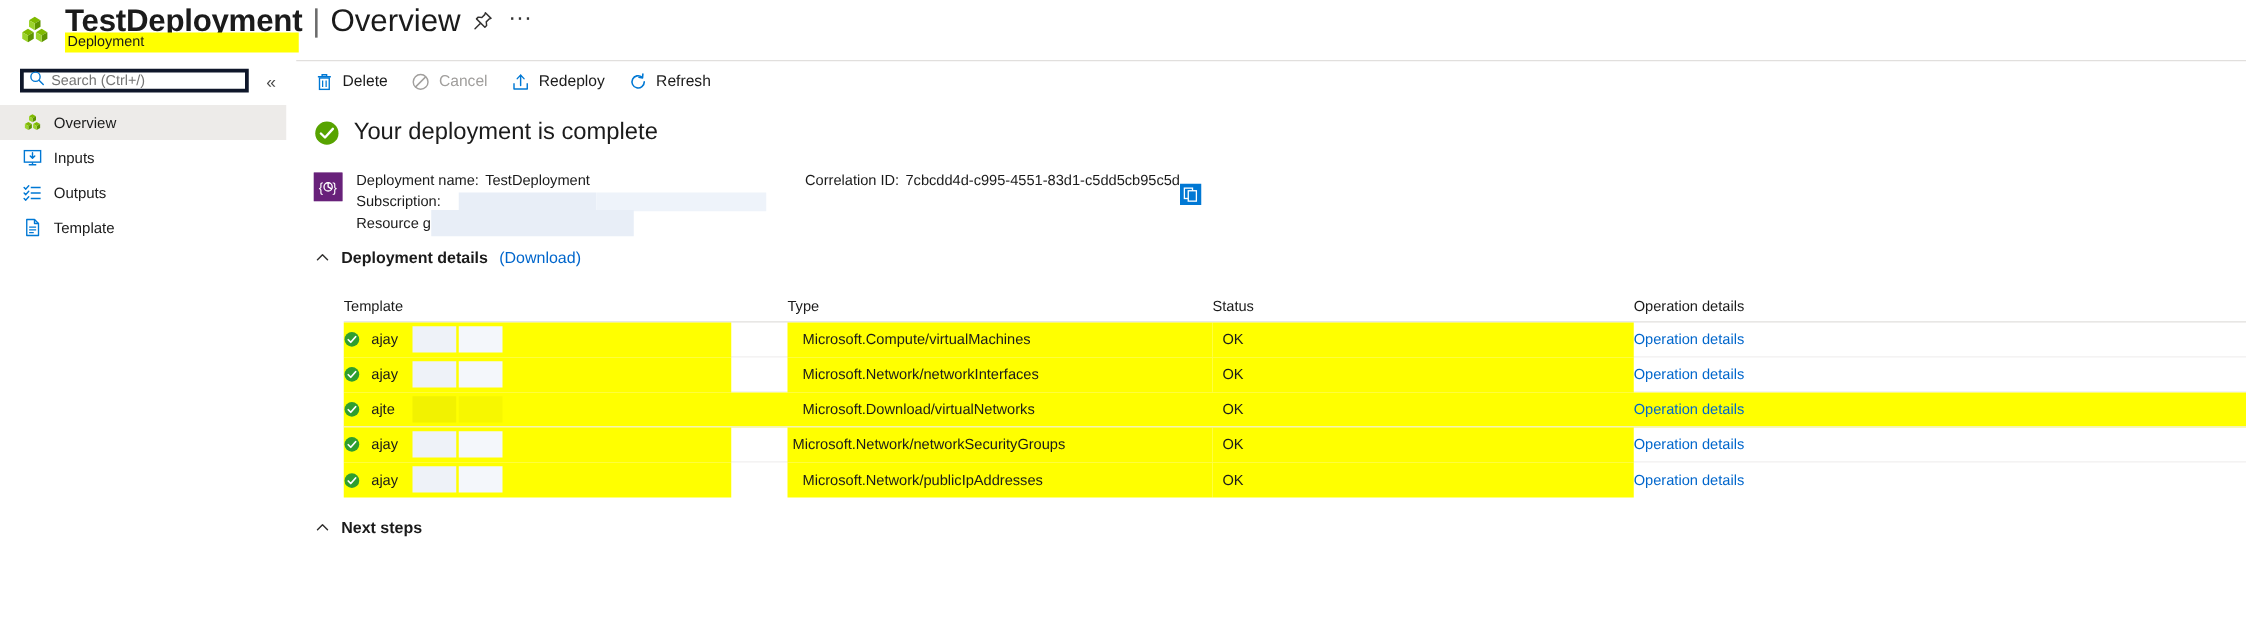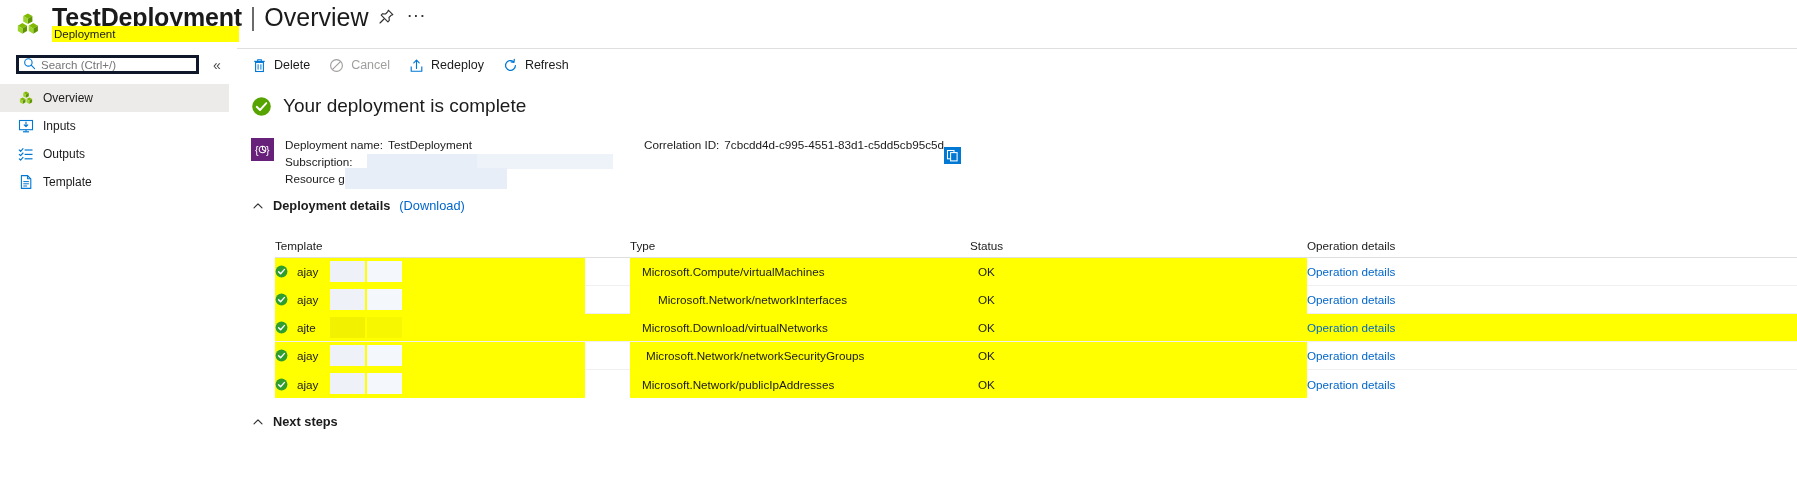--- a/index.html
+++ b/index.html
@@ -340,21 +340,21 @@
             <svg width="13" height="13" viewBox="0 0 13 13">
                 <circle cx="6.5" cy="6.5" r="5.9" fill="#2f9e2f"></circle>
             <path d="M3.6 6.8 L5.6 8.8 L9.5 4.4" fill="none" stroke="#fff" stroke-width="1.4" stroke-linecap="round" stroke-linejoin="round"></path>
               </svg>
           </span>
           <span class="res-name">ajay</span>
           <span class="row-redact" style="left:55px; width:35px;"></span>
           <span class="row-redact" style="left:92px; width:35px; background:#f4f7fb;"></span>
         </div>
         <div class="cell" style="width:45px; flex:0 0 45px;"></div>
-        <div class="cell c2 hl" style="padding-left:28px;">Microsoft.Network/networkInterfaces</div>
+        <div class="cell c2 hl" style="padding-left:12px;">Microsoft.Network/networkInterfaces</div>
         <div class="cell c3 hl" style="padding-left:8px;">OK</div>
         <div class="cell c4">
           <span class="op-link">Operation details</span>
         </div>
       </div>
 
       <div class="trow hl" style="width:1560px;">
         <div class="cell c1 res-cell" style="width:310px; flex:0 0 310px;">
           <span class="status-ico">
             <svg width="13" height="13" viewBox="0 0 13 13">
@@ -380,21 +380,21 @@
             <svg width="13" height="13" viewBox="0 0 13 13">
                 <circle cx="6.5" cy="6.5" r="5.9" fill="#2f9e2f"></circle>
             <path d="M3.6 6.8 L5.6 8.8 L9.5 4.4" fill="none" stroke="#fff" stroke-width="1.4" stroke-linecap="round" stroke-linejoin="round"></path>
               </svg>
           </span>
           <span class="res-name">ajay</span>
           <span class="row-redact" style="left:55px; width:35px;"></span>
           <span class="row-redact" style="left:92px; width:35px; background:#f4f7fb;"></span>
         </div>
         <div class="cell" style="width:45px; flex:0 0 45px;"></div>
-        <div class="cell c2 hl" style="padding-left:16px;">Microsoft.Network/networkSecurityGroups</div>
+        <div class="cell c2 hl" style="padding-left:4px;">Microsoft.Network/networkSecurityGroups</div>
         <div class="cell c3 hl" style="padding-left:8px;">OK</div>
         <div class="cell c4">
           <span class="op-link">Operation details</span>
         </div>
       </div>
 
       <div class="trow" style="border-bottom:0;">
         <div class="cell c1 res-cell hl" style="width:310px; flex:0 0 310px;">
           <span class="status-ico">
             <svg width="13" height="13" viewBox="0 0 13 13">

